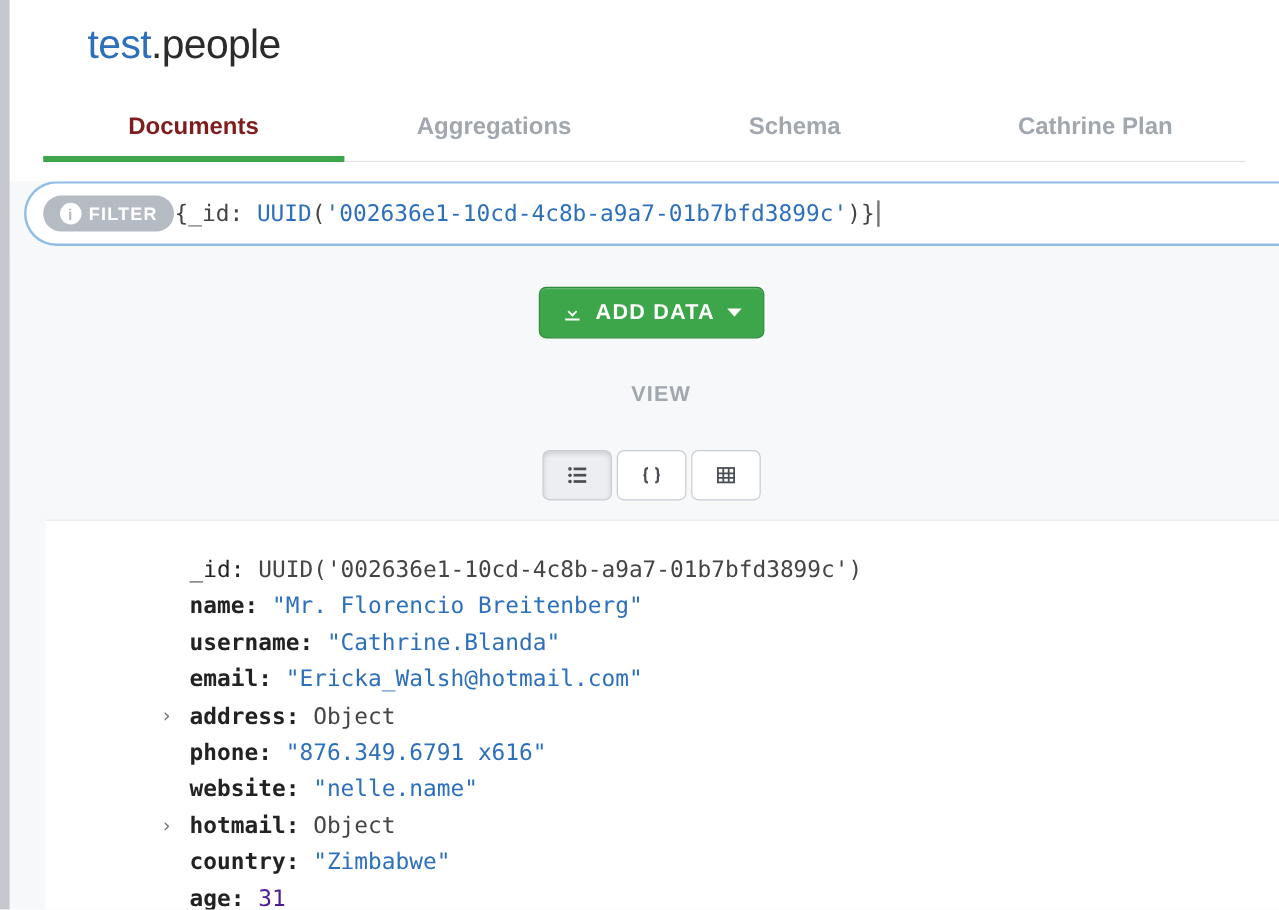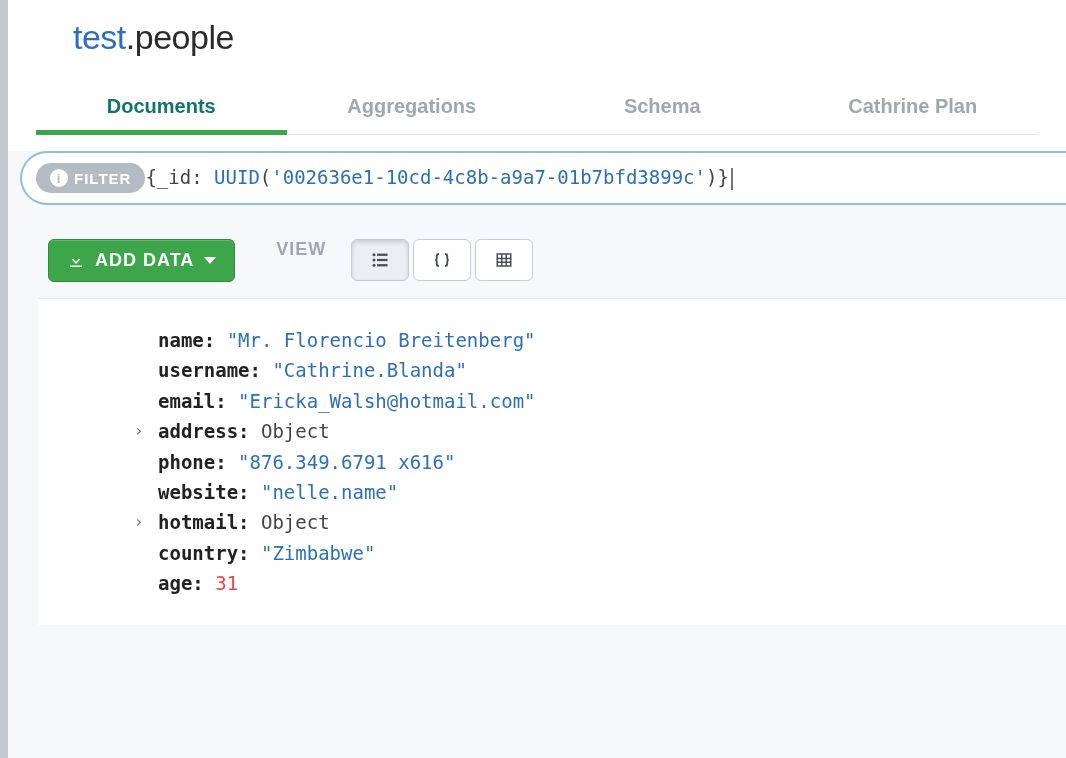--- a/index.html
+++ b/index.html
@@ -43,21 +43,21 @@
     margin-right: 0;
     font-size: 20px;
     font-weight: 600;
     color: #a1a7ae;
     cursor: pointer;
     text-align: center;
     flex: 1;
     position: relative;
   }
   .tab.active {
-    color: #0f766e;
+    color: #7f1d1d;
   }
   .tab.active::after {
     content: "";
     position: absolute;
     left: 0; right: 0;
     bottom: -1px;
     height: 5px;
     background: #3da64a;
   }
   .filterbar {
@@ -111,25 +111,26 @@
   .filter-text .str { color: #2c6fbb; }
   .filter-text .cursor {
     display: inline-block;
     width: 2px; height: 22px;
     background: #777;
     vertical-align: middle;
     margin-left: 2px;
   }
   .toolbar {
     display: flex;
-    align-items: flex-start;
-    gap: 25px;
+    align-items: center;
+    gap: 36px;
     padding: 24px 28px 16px 40px;
     background: #f7f8fa;
     margin-top: 10px;
+    flex-direction: column;
   }
   .btn-add {
     display: inline-flex;
     align-items: center;
     gap: 10px;
     background: #3da64a;
     border: 1px solid #2f8a3b;
     color: #fff;
     font-weight: 700;
     font-size: 18px;
@@ -194,21 +195,21 @@
     top: 2px;
     color: #6b7178;
     font-size: 16px;
     cursor: pointer;
     user-select: none;
   }
   .fkey { color: #222; }
   .fkey.bold { font-weight: 700; }
   .fval-str { color: #2c6fbb; }
   .fval-obj { color: #444; }
-  .fval-num { color: #ef4444; }
+  .fval-num { color: #4c1d95; }
   .below-filter {
     background: #f7f8fa;
   }
 </style>
 </head>
 <body>
 
 <div class="left-gutter"></div>
 
 <div class="page">
@@ -272,20 +273,21 @@
             <line x1="3" y1="10" x2="21" y2="10"></line>
             <line x1="3" y1="15" x2="21" y2="15"></line>
             <line x1="9" y1="4" x2="9" y2="20"></line>
             <line x1="15" y1="4" x2="15" y2="20"></line>
           </svg>
         </button>
       </div>
     </div>
 
     <div class="doc-card" id="doc-fields">
+        <div class="field-row"><span class="fkey">_id</span><span class="fkey">: </span><span class="fval-obj">UUID('002636e1-10cd-4c8b-a9a7-01b7bfd3899c')</span></div>
         <div class="field-row"><span class="fkey bold">name</span><span class="fkey bold">: </span><span class="fval-str">"Mr. Florencio Breitenberg"</span></div>
         <div class="field-row"><span class="fkey bold">username</span><span class="fkey bold">: </span><span class="fval-str">"Cathrine.Blanda"</span></div>
         <div class="field-row"><span class="fkey bold">email</span><span class="fkey bold">: </span><span class="fval-str">"Ericka_Walsh@hotmail.com"</span></div>
         <div class="field-row"><span class="expand">›</span><span class="fkey bold">address</span><span class="fkey bold">: </span><span class="fval-obj">Object</span></div>
         <div class="field-row"><span class="fkey bold">phone</span><span class="fkey bold">: </span><span class="fval-str">"876.349.6791 x616"</span></div>
         <div class="field-row"><span class="fkey bold">website</span><span class="fkey bold">: </span><span class="fval-str">"nelle.name"</span></div>
         <div class="field-row"><span class="expand">›</span><span class="fkey bold">hotmail</span><span class="fkey bold">: </span><span class="fval-obj">Object</span></div>
         <div class="field-row"><span class="fkey bold">country</span><span class="fkey bold">: </span><span class="fval-str">"Zimbabwe"</span></div>
         <div class="field-row"><span class="fkey bold">age</span><span class="fkey bold">: </span><span class="fval-num">31</span></div>
       </div>

